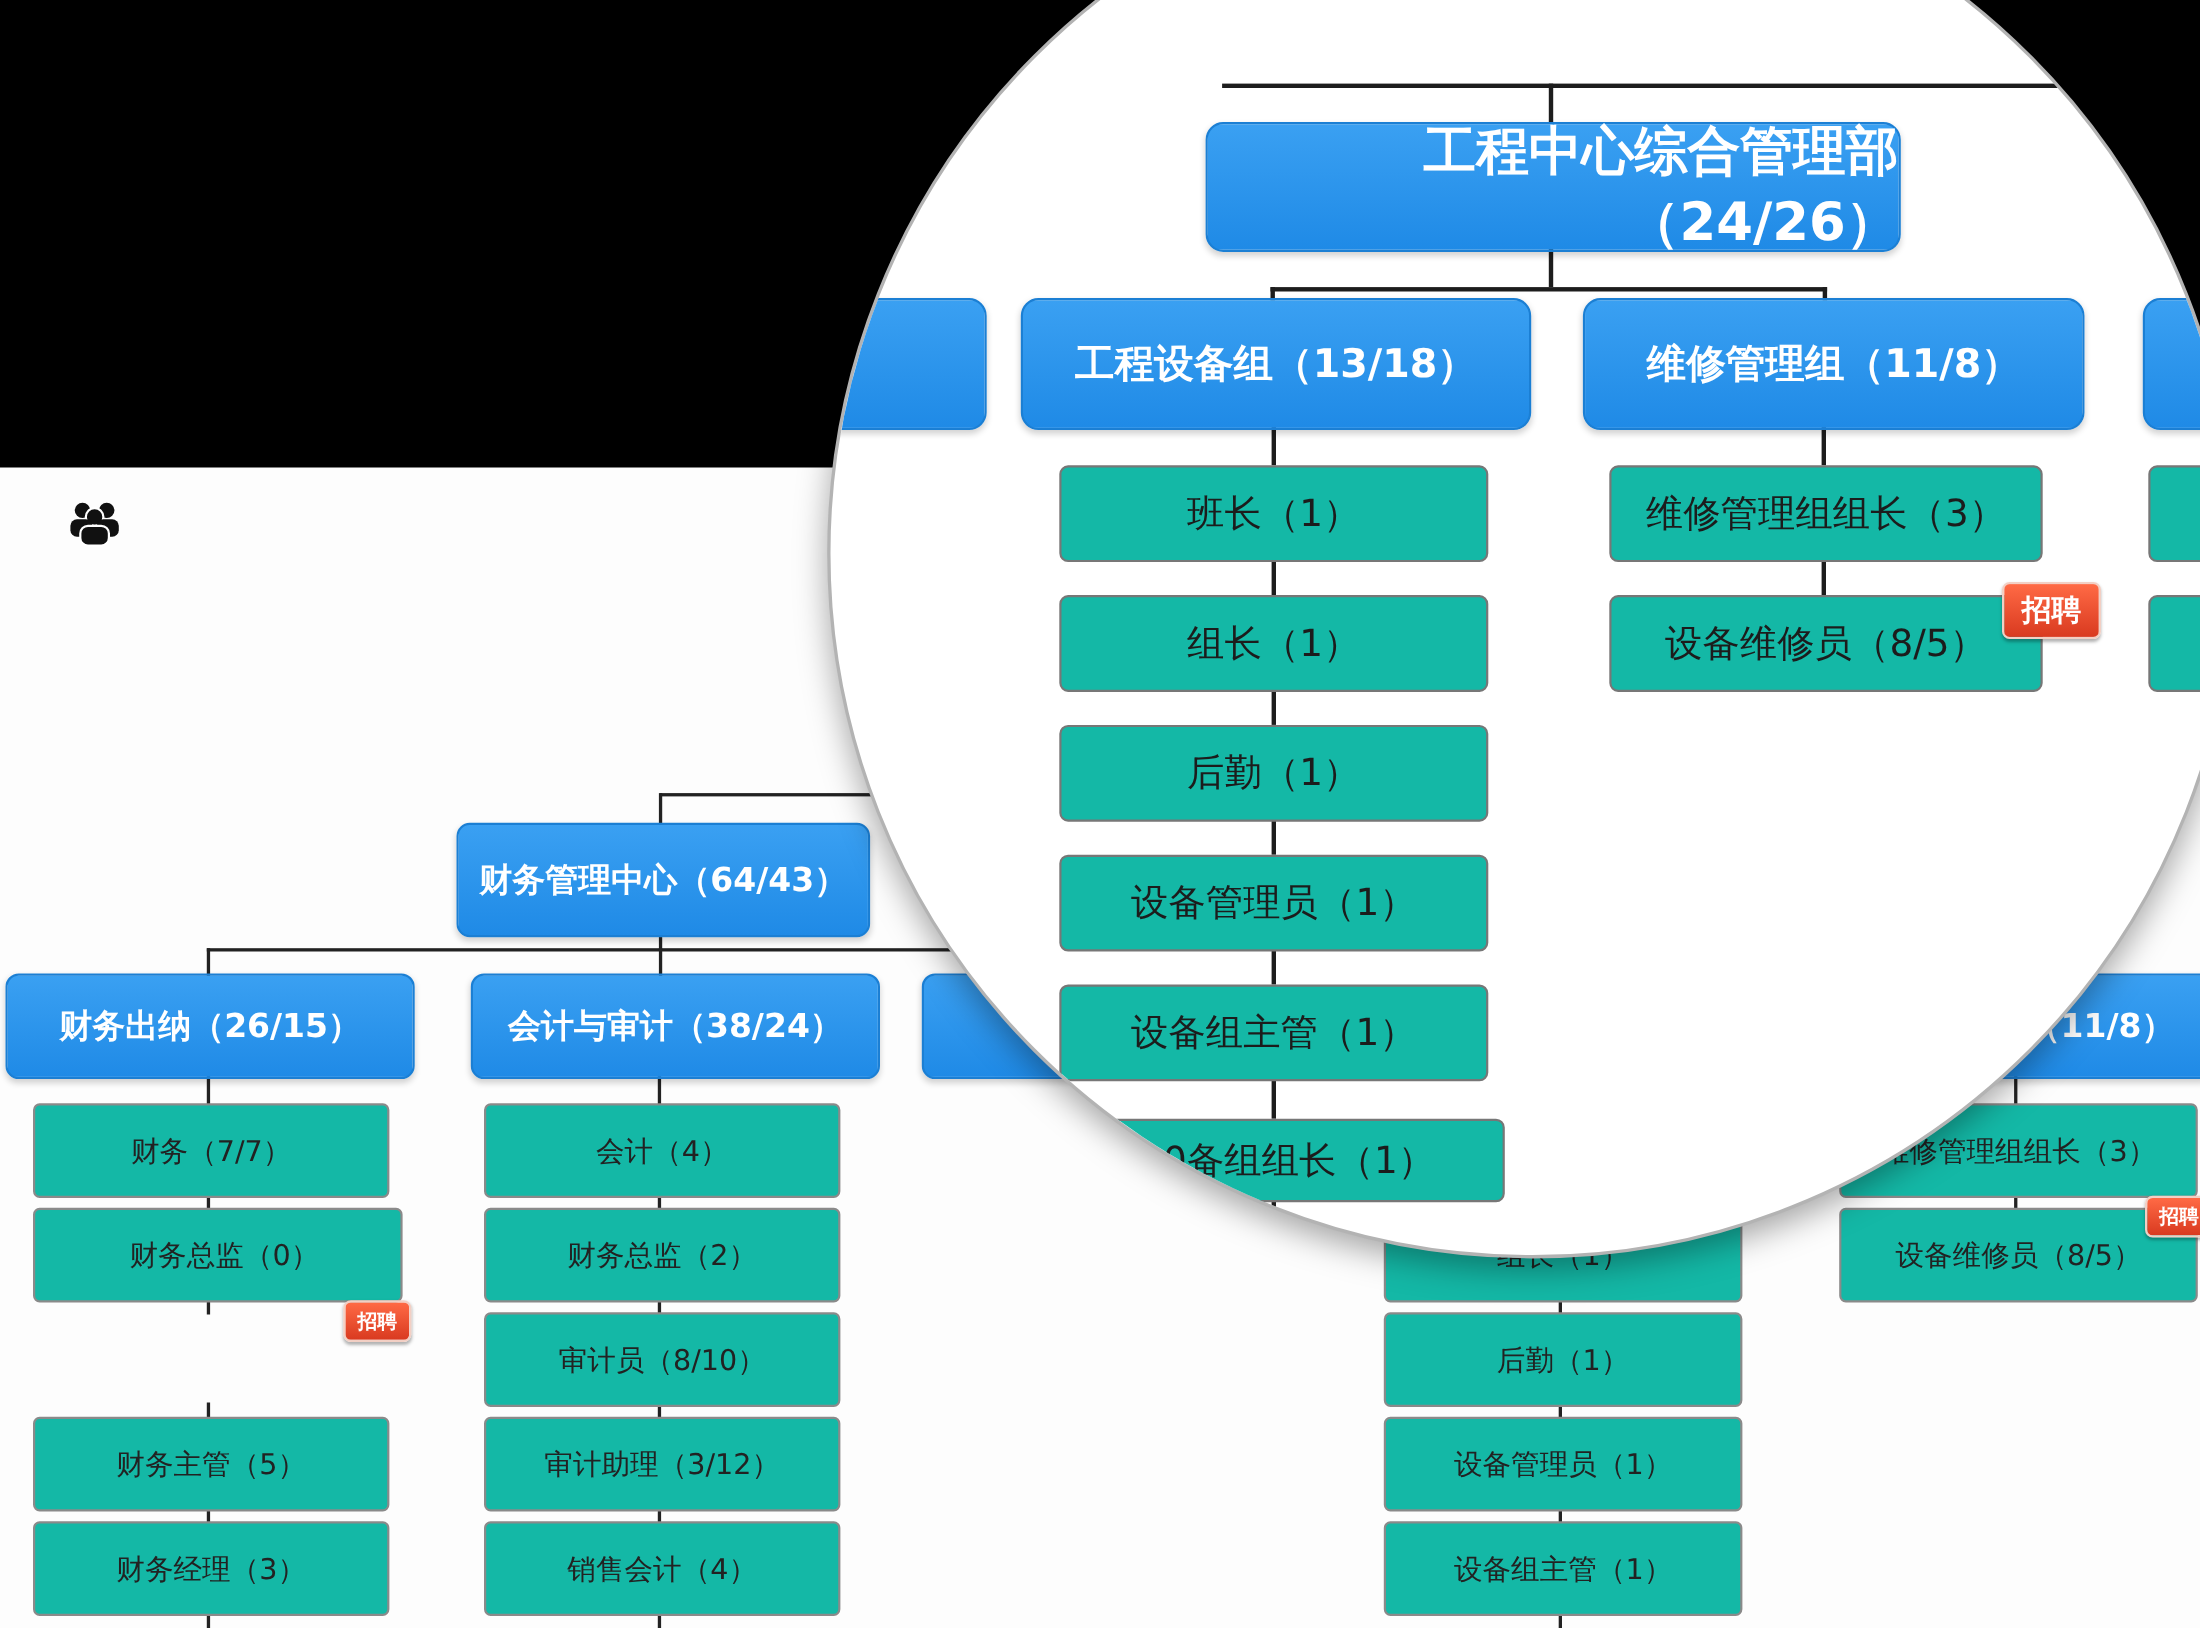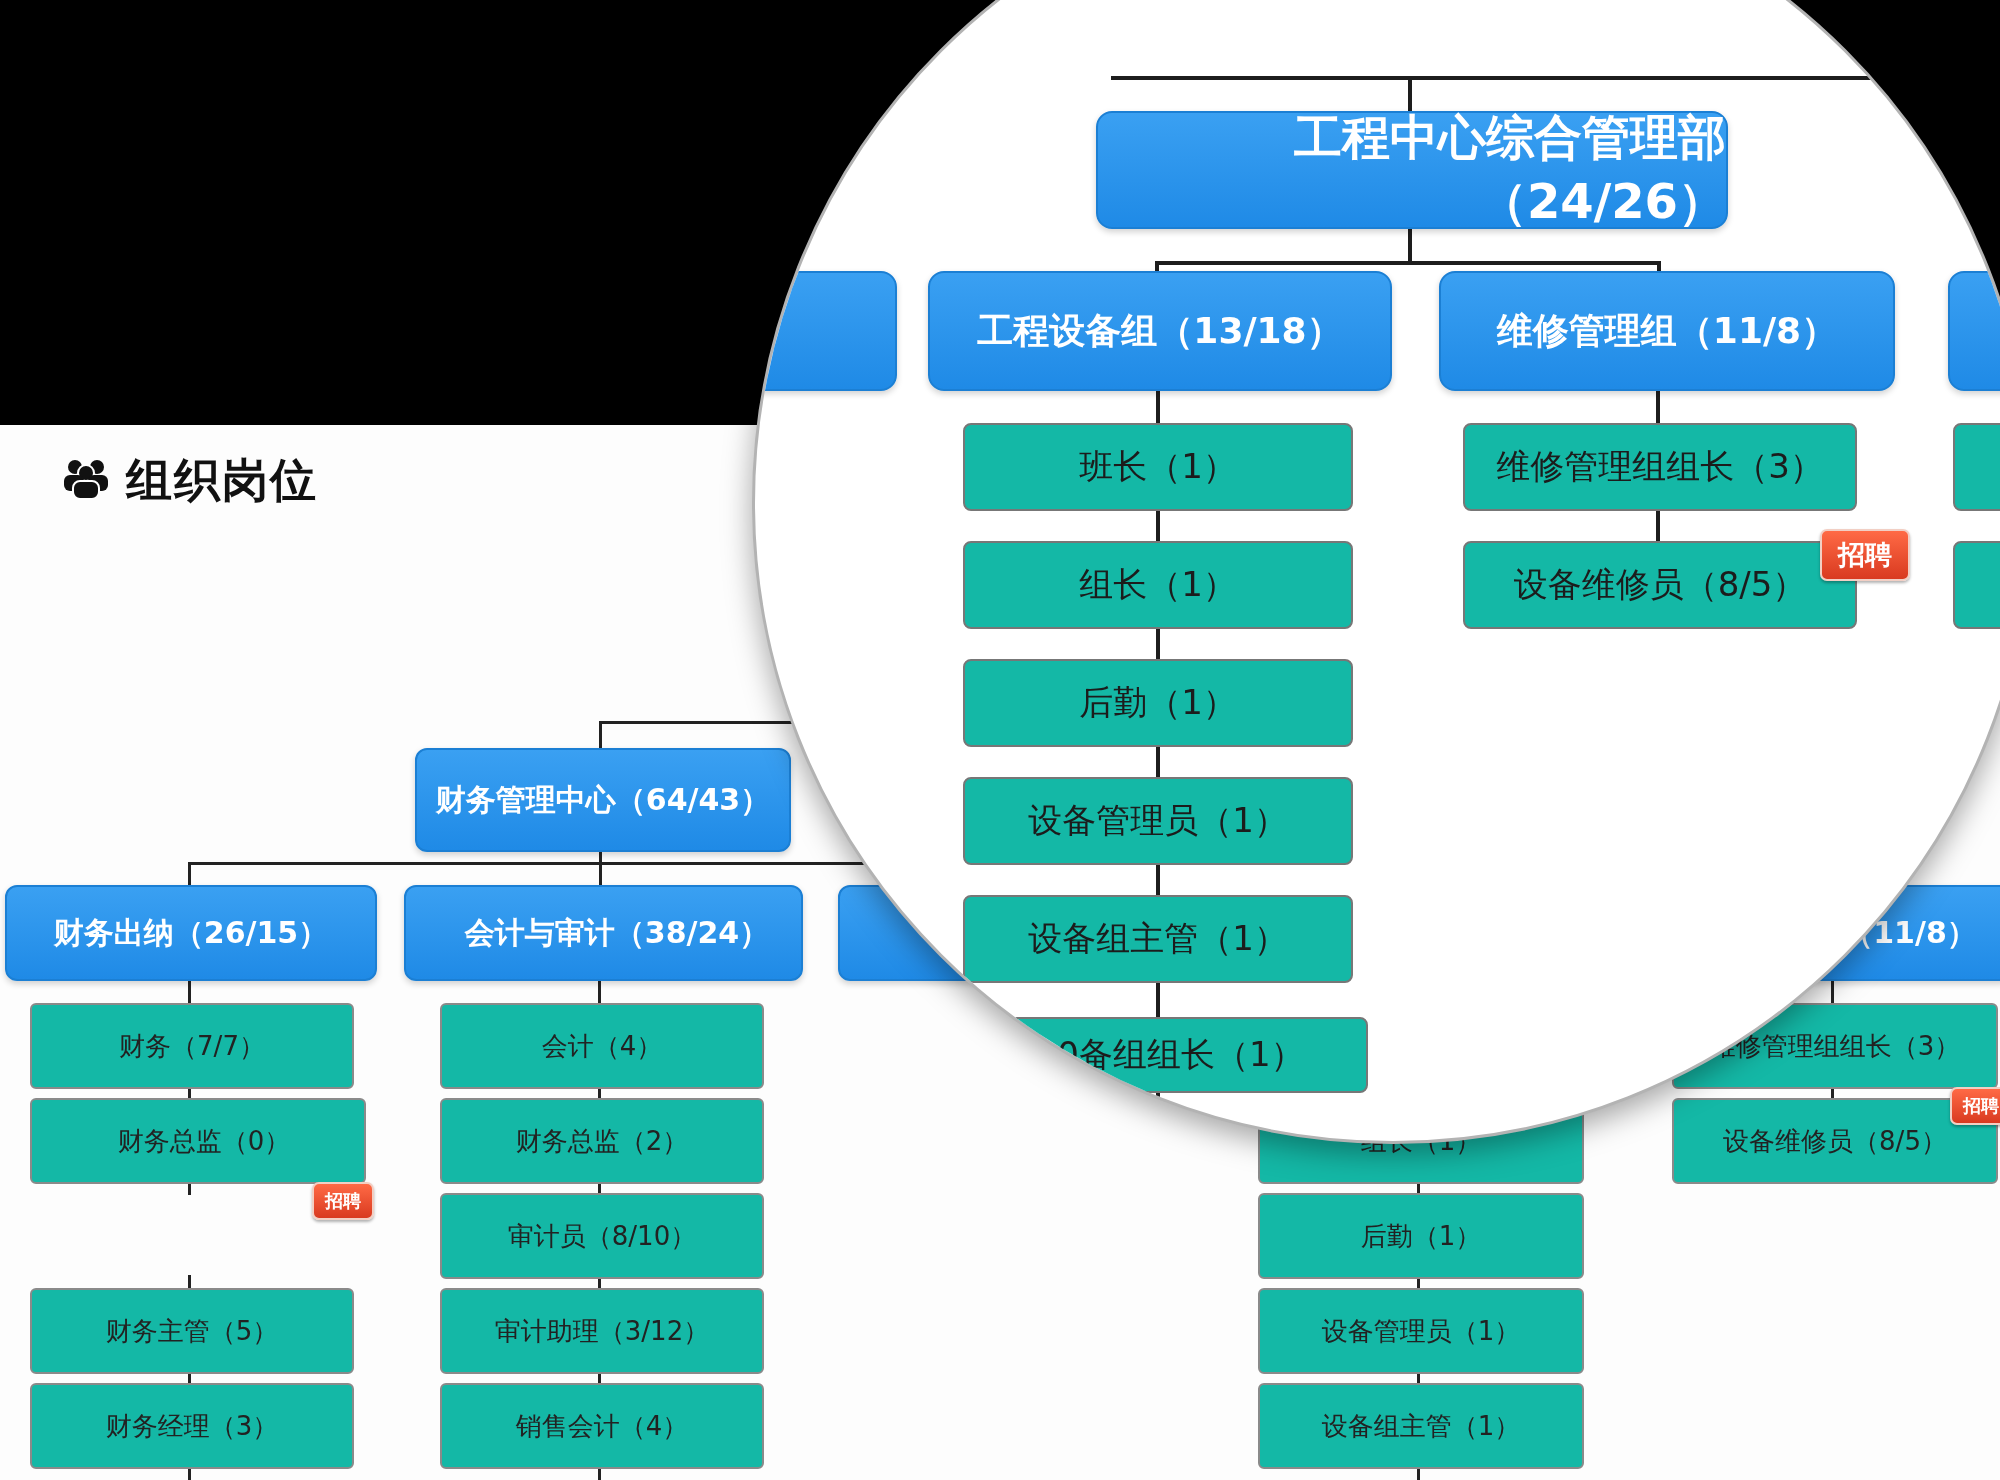--- a/index.html
+++ b/index.html
@@ -40,36 +40,35 @@
     <span>
       <svg width="52" height="52" viewBox="0 0 52 52">
         <circle cx="15" cy="14" r="7" fill="#111"></circle>
           <circle cx="37" cy="14" r="7" fill="#111"></circle>
         <circle cx="26" cy="20" r="8" fill="#111" stroke="#fff" stroke-width="2"></circle>
         <rect x="4" y="22" width="20" height="16" rx="6" fill="#111"></rect>
         <rect x="28" y="22" width="20" height="16" rx="6" fill="#111"></rect>
         <rect x="13" y="28" width="26" height="18" rx="7" fill="#111" stroke="#fff" stroke-width="2"></rect>
       </svg>
     </span>
-    <span class="titletext">组织岗位</span>
   </div>
 
   <div class="abs hline" style="left:600px;top:721px;width:255px;"></div>
   <div class="abs vline" style="left:599px;top:721px;height:29px;"></div>
 
   <div class="abs bluebox f30" style="left:415px;top:748px;width:372px;height:100px;">财务管理中心（64/43）</div>
 
   <div class="abs vline" style="left:599px;top:848px;height:16px;"></div>
   <div class="abs hline" style="left:188px;top:862px;width:708px;"></div>
   <div class="abs vline" style="left:188px;top:862px;height:25px;"></div>
   <div class="abs vline" style="left:599px;top:862px;height:25px;"></div>
   <div class="abs vline" style="left:893px;top:862px;height:25px;"></div>
 
   <div class="abs bluebox f30" style="left:5px;top:885px;width:368px;height:92px;">财务出纳（26/15）</div>
-  <div class="abs bluebox f30" style="left:404px;top:885px;width:368px;height:92px;padding-left:27px;">会计与审计（38/24）</div>
+  <div class="abs bluebox f30" style="left:428px;top:885px;width:368px;height:92px;">会计与审计（38/24）</div>
   <div class="abs bluebox" style="left:838px;top:885px;width:352px;height:92px;"></div>
 
   <div class="abs vline" style="left:188px;top:975px;height:30px;"></div>
   <div class="abs whitebox f26" style="left:30px;top:1003px;width:320px;height:82px;">财务（7/7）</div>
   <div class="abs vline" style="left:188px;top:1085px;height:15px;"></div>
   <div class="abs whitebox f26" style="left:30px;top:1098px;width:320px;height:82px;padding-left:12px;">财务总监（0）</div>
   <div class="abs vline" style="left:188px;top:1180px;height:15px;"></div>
   <div class="abs badge f18" style="left:312px;top:1182px;width:58px;height:34px;">招聘</div>
   <div class="abs vline" style="left:188px;top:1275px;height:15px;"></div>
   <div class="abs whitebox f26" style="left:30px;top:1288px;width:320px;height:82px;">财务主管（5）</div>

